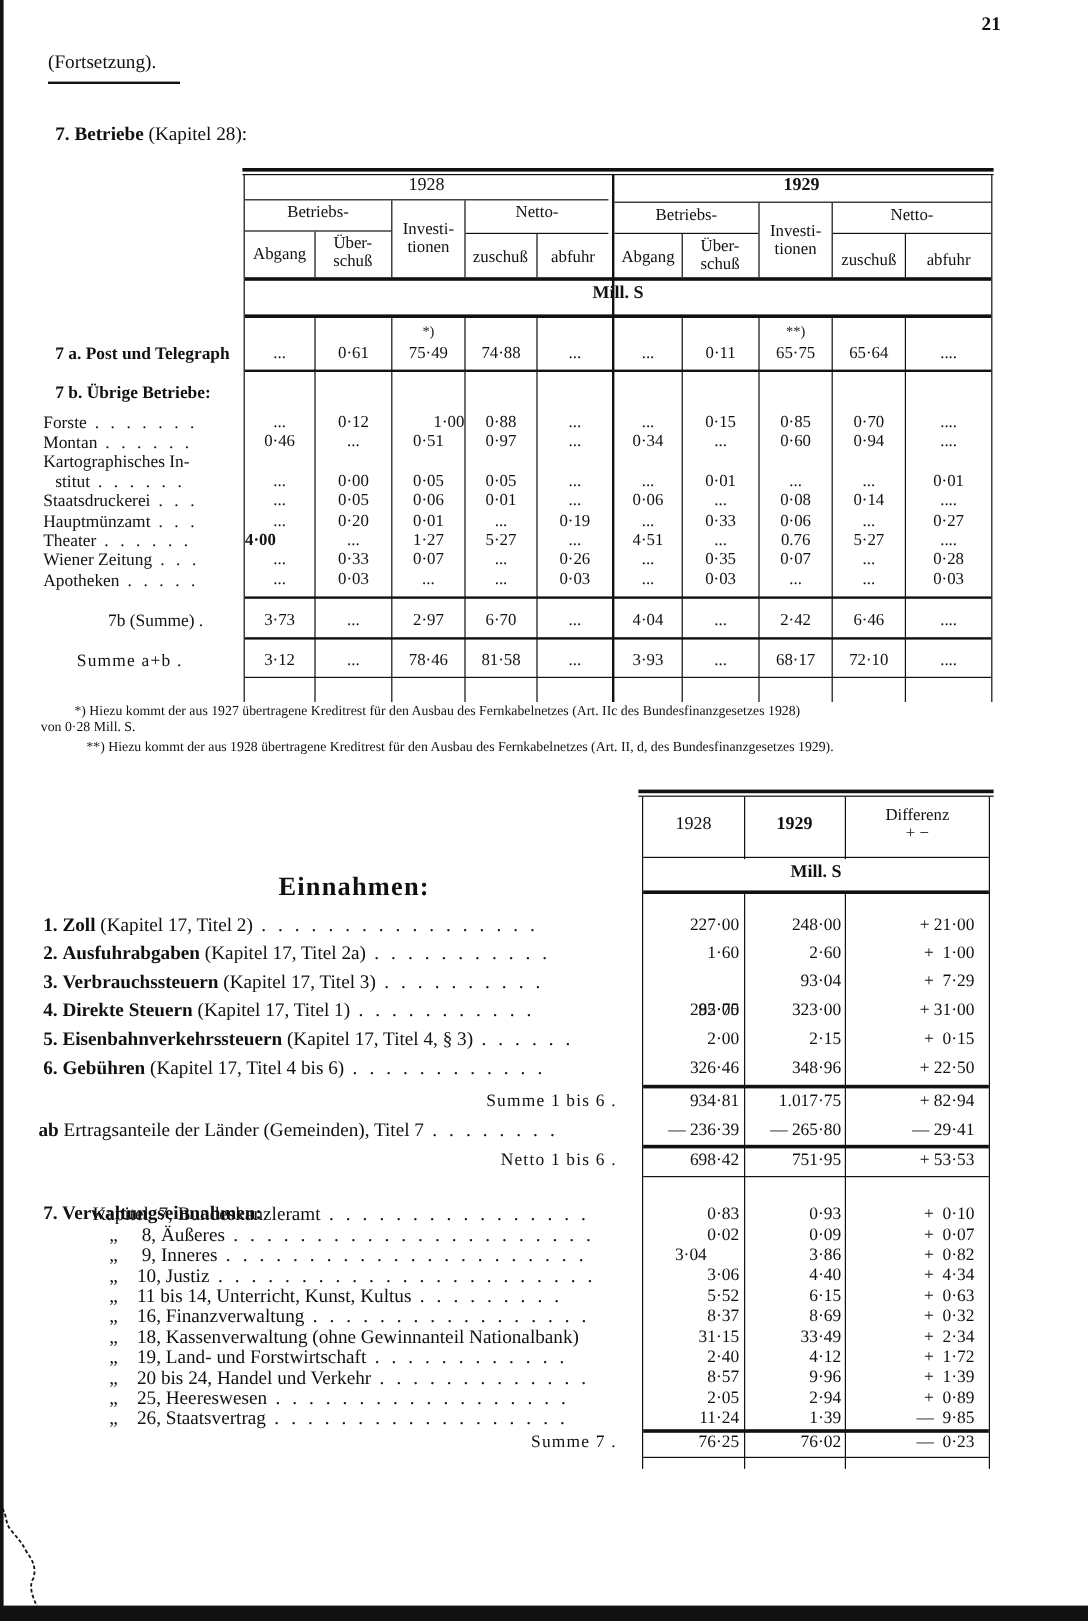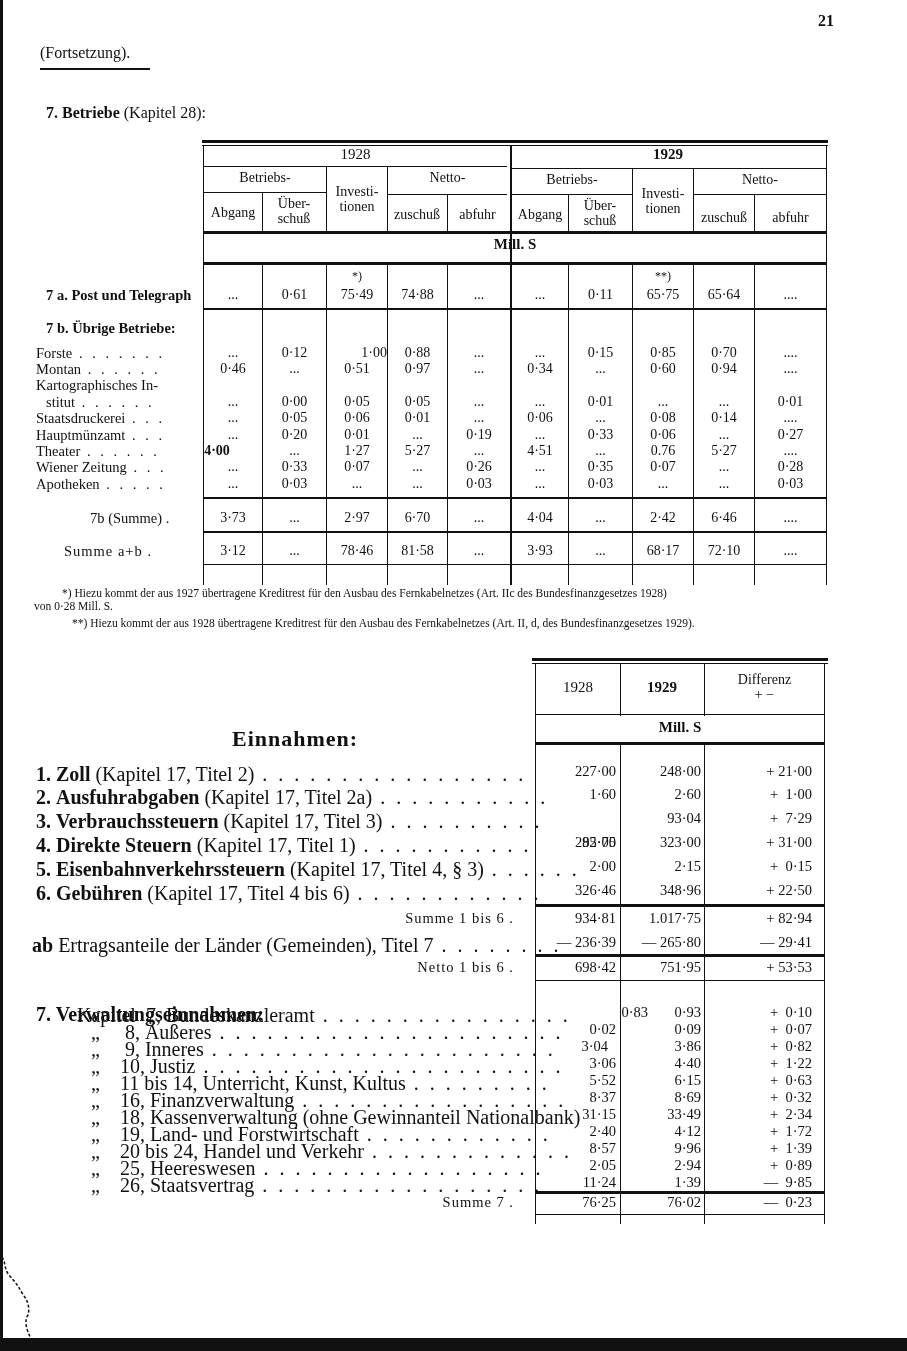--- a/index.html
+++ b/index.html
@@ -19,21 +19,21 @@
   .hl { position:absolute; background:#111; }
   .vl { position:absolute; background:#111; width:1px; }
   .c { position:absolute; text-align:center; font-size:14px; line-height:15px; }
   .num { position:absolute; font-size:14px; text-align:center; white-space:nowrap; }
   .rowlabel { position:absolute; font-size:14.5px; white-space:nowrap; }
   .lbl-dots { letter-spacing:3px; }
   .bold { font-weight:bold; }
 
   .fn { position:absolute; font-size:11.5px; white-space:nowrap; }
   .einn { position:absolute; left:232px; top:726px; font-size:22px; font-weight:bold; letter-spacing:1px; }
-  .r2 { position:absolute; left:36px; font-size:20px; white-space:nowrap; }
+  .r2 { position:absolute; left:36px; font-size:16px; white-space:nowrap; }
   .v2 { position:absolute; font-size:14.5px; text-align:right; white-space:nowrap; }
   .sumlbl { position:absolute; font-size:14.5px; text-align:right; white-space:nowrap; letter-spacing:1px; }
 </style>
 </head>
 <body>
 
 <div class="leftbar"></div>
 <svg class="tear" viewBox="0 0 40 90">
   <path d="M2,2 C6,8 4,14 9,20 C14,26 18,30 22,38 C28,46 30,52 28,60 C24,66 26,74 32,86" stroke="#111" stroke-width="1.5" fill="none" stroke-dasharray="3,2"></path>
 </svg>
@@ -365,41 +365,41 @@
     <div class="v2" style="left:536px;top:959px;width:80px;">698·42</div>
     <div class="v2" style="left:621px;top:959px;width:80px;">751·95</div>
     <div class="v2" style="left:705px;top:959px;width:107px;white-space:pre;">+ 53·53</div>
   </div>
   <div class="hl" style="left:536px;top:980px;width:288px;height:1px;"></div>
 
   <div class="r2 bold" style="top:984px;margin-top:19px;">7. Verwaltungseinnahmen:</div>
 
   <div>
     <div class="r2" style="left:77px;top:1004px;"><span>Kapitel</span>&nbsp; <span>7,</span> <span>Bundeskanzleramt</span><span class="lbl-dots"> . . . . . . . . . . . . . . . .</span></div>
-    <div class="v2" style="left:568px;top:1004px;width:80px;">0·83</div>
+    <div class="v2" style="left:536px;top:1004px;width:80px;">0·83</div>
     <div class="v2" style="left:621px;top:1004px;width:80px;">0·93</div>
     <div class="v2" style="left:705px;top:1004px;width:107px;white-space:pre;">+  0·10</div>
   </div>
   <div>
     <div class="r2" style="left:91px;top:1021px;"><span>„</span>&nbsp;&nbsp;&nbsp;&nbsp; <span>8,</span> <span>Äußeres</span><span class="lbl-dots"> . . . . . . . . . . . . . . . . . . . . . .</span></div>
     <div class="v2" style="left:536px;top:1021px;width:80px;">0·02</div>
     <div class="v2" style="left:621px;top:1021px;width:80px;">0·09</div>
     <div class="v2" style="left:705px;top:1021px;width:107px;white-space:pre;">+  0·07</div>
   </div>
   <div>
     <div class="r2" style="left:91px;top:1038px;"><span>„</span>&nbsp;&nbsp;&nbsp;&nbsp; <span>9,</span> <span>Inneres</span><span class="lbl-dots"> . . . . . . . . . . . . . . . . . . . . . .</span></div>
-    <div class="v2" style="left:528px;top:1038px;width:80px;">3·04</div>
+    <div class="v2" style="left:509px;top:1038px;width:80px;">3·04</div>
     <div class="v2" style="left:621px;top:1038px;width:80px;">3·86</div>
     <div class="v2" style="left:705px;top:1038px;width:107px;white-space:pre;">+  0·82</div>
   </div>
   <div>
     <div class="r2" style="left:91px;top:1055px;"><span>„</span>&nbsp;&nbsp;&nbsp; <span>10,</span> <span>Justiz</span><span class="lbl-dots"> . . . . . . . . . . . . . . . . . . . . . . .</span></div>
     <div class="v2" style="left:536px;top:1055px;width:80px;">3·06</div>
     <div class="v2" style="left:621px;top:1055px;width:80px;">4·40</div>
-    <div class="v2" style="left:705px;top:1055px;width:107px;white-space:pre;">+  1·22</div>
+    <div class="v2" style="left:705px;top:1055px;width:107px;white-space:pre;">+  4·34</div>
   </div>
   <div>
     <div class="r2" style="left:91px;top:1072px;"><span>„</span>&nbsp;&nbsp;&nbsp; <span>11 bis 14,</span> <span>Unterricht, Kunst, Kultus</span><span class="lbl-dots"> . . . . . . . . .</span></div>
     <div class="v2" style="left:536px;top:1072px;width:80px;">5·52</div>
     <div class="v2" style="left:621px;top:1072px;width:80px;">6·15</div>
     <div class="v2" style="left:705px;top:1072px;width:107px;white-space:pre;">+  0·63</div>
   </div>
   <div>
     <div class="r2" style="left:91px;top:1089px;"><span>„</span>&nbsp;&nbsp;&nbsp; <span>16,</span> <span>Finanzverwaltung</span><span class="lbl-dots"> . . . . . . . . . . . . . . . . .</span></div>
     <div class="v2" style="left:536px;top:1089px;width:80px;">8·37</div>

